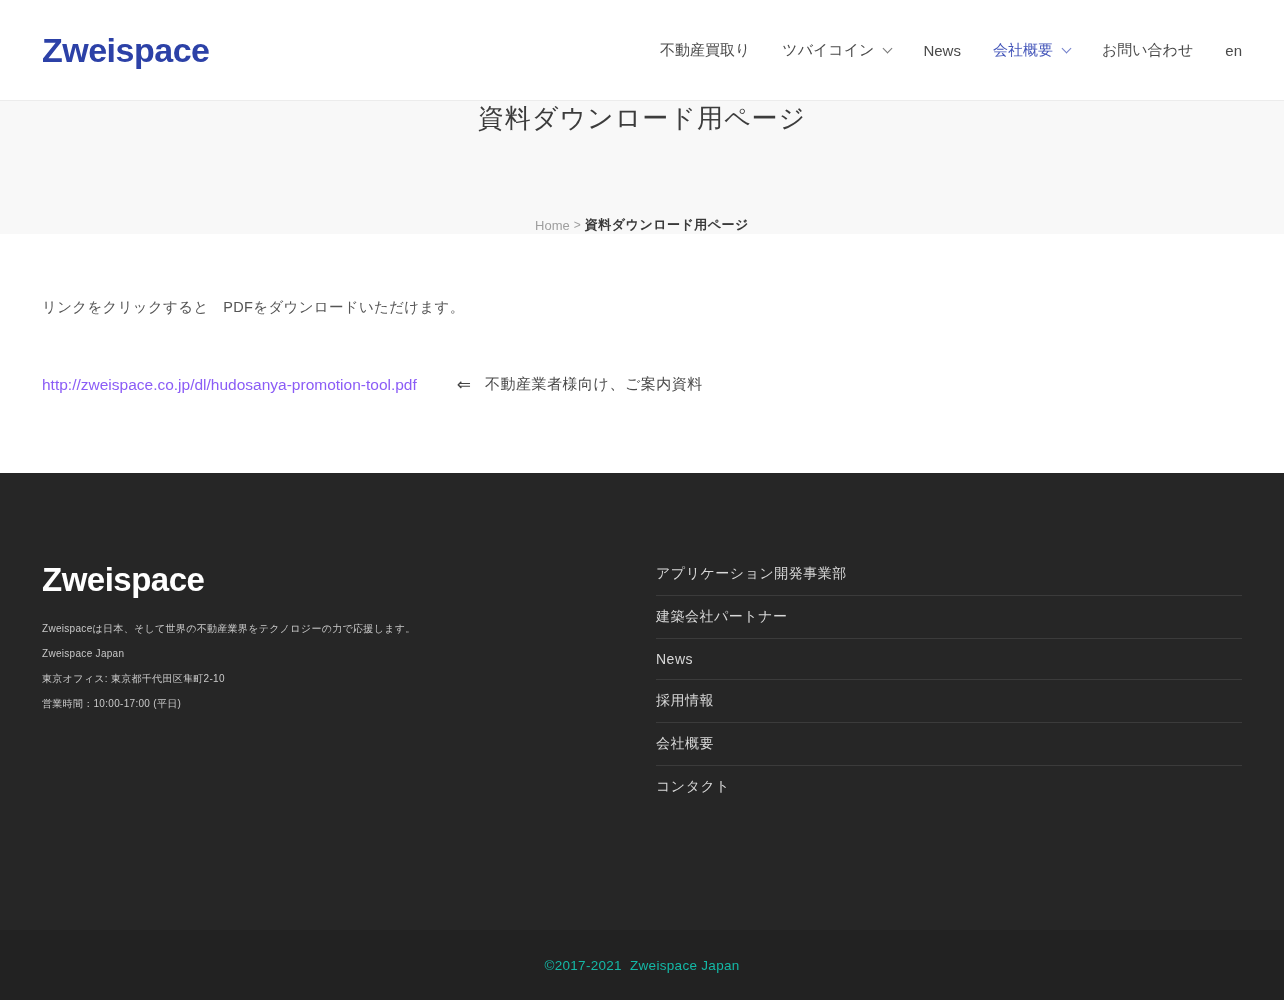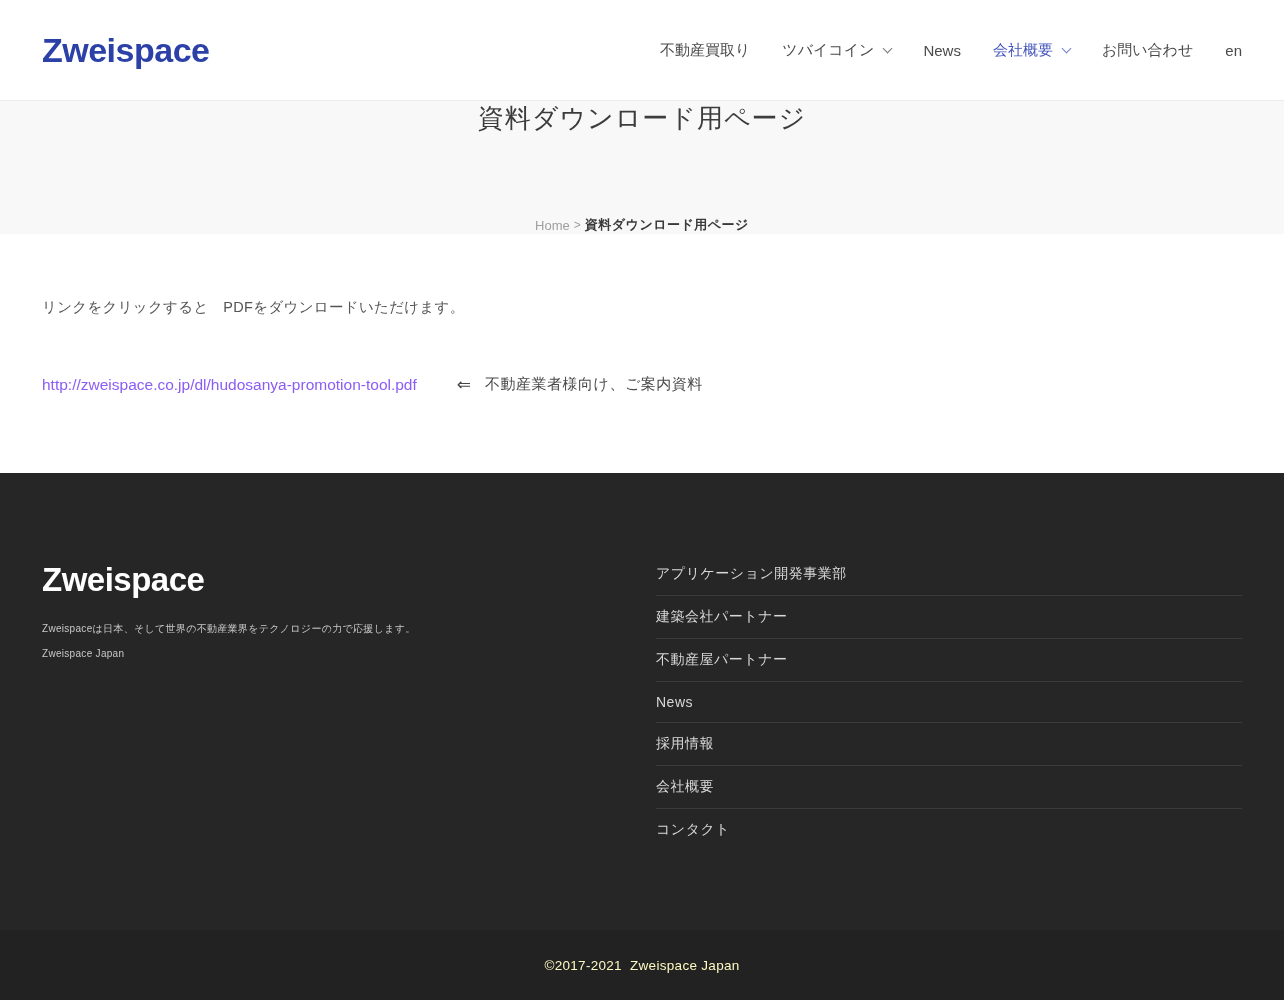--- a/index.html
+++ b/index.html
@@ -64,21 +64,21 @@
     padding:12px 0 12px 0; border-bottom:1px solid #3b3b3b;
     font-size:14px; color:#d8d8d8; cursor:pointer; letter-spacing:0.5px;
   }
   .footer-link-item:last-child { border-bottom:none; }
 
   
   .bottom-bar {
     height:70px; background:#222222;
     display:flex; align-items:center; justify-content:center;
   }
-  .copyright { font-size:13.5px; color:#fef9c3; white-space:pre; letter-spacing:0.3px; }
+  .copyright { font-size:13.5px; color:#14b8a6; white-space:pre; letter-spacing:0.3px; }
 </style>
 </head>
 <body>
 
 <header class="site-header">
   <div class="logo">Zweispace</div>
   <nav class="main-nav">
     <a class="nav-item">
       <span>不動産買取り</span>
     </a>
@@ -119,27 +119,28 @@
     <span class="download-desc">不動産業者様向け、ご案内資料</span>
   </div>
 </main>
 
 <footer class="site-footer">
   <div class="footer-left">
     <div class="footer-logo">Zweispace</div>
     <div class="footer-about">
       <p class="about-line">Zweispaceは日本、そして世界の不動産業界をテクノロジーの力で応援します。</p>
       <p class="about-line">Zweispace Japan</p>
+      <p class="about-line">東京オフィス: 東京都千代田区隼町2-10</p>
+      <p class="about-line">営業時間：10:00-17:00 (平日)</p>
     </div>
   </div>
   <div class="footer-right">
     <ul class="footer-links">
       <li class="footer-link-item">アプリケーション開発事業部</li>
       <li class="footer-link-item">建築会社パートナー</li>
-      <li class="footer-link-item">不動産屋パートナー</li>
       <li class="footer-link-item">News</li>
       <li class="footer-link-item">採用情報</li>
       <li class="footer-link-item">会社概要</li>
       <li class="footer-link-item">コンタクト</li>
     </ul>
   </div>
 </footer>
 
 <div class="bottom-bar">
   <span class="copyright">©2017-2021  Zweispace Japan</span>

